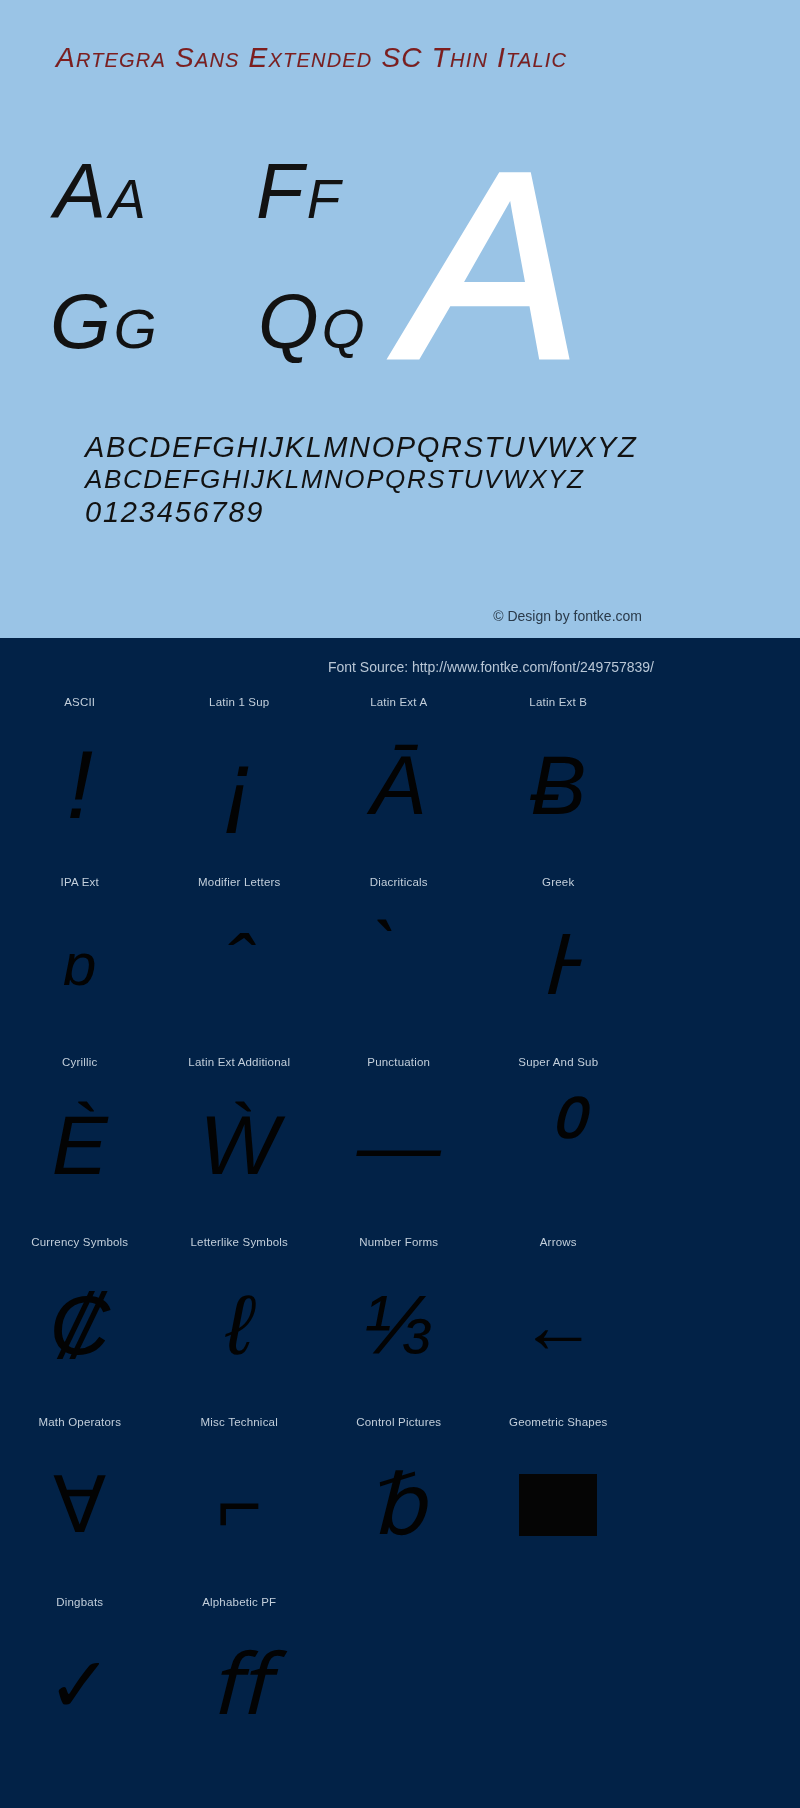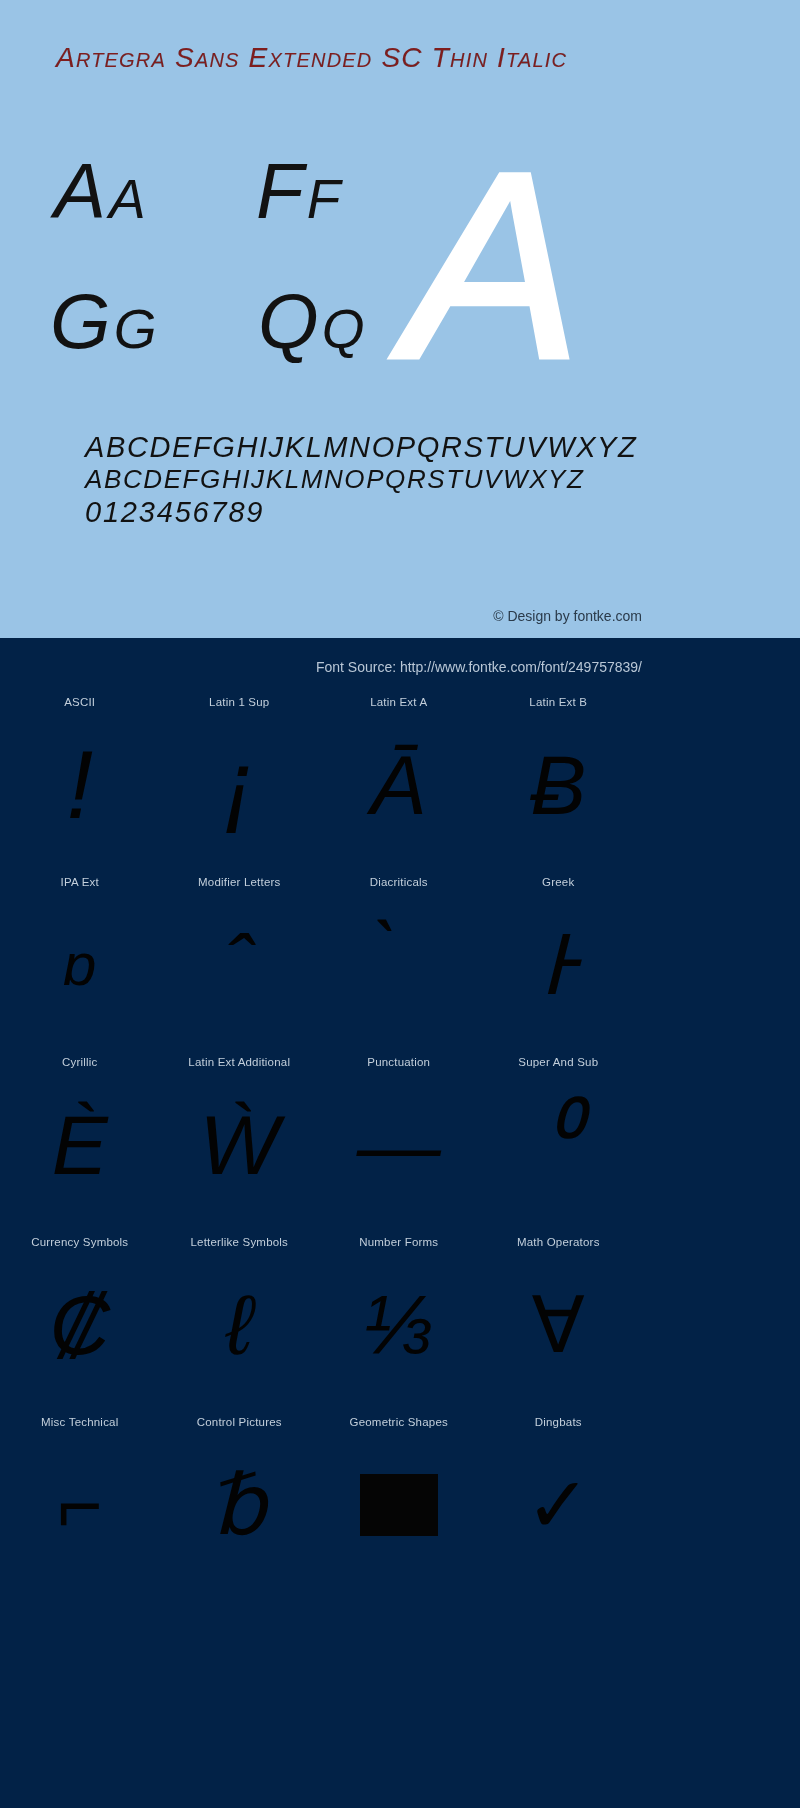--- a/index.html
+++ b/index.html
@@ -126,21 +126,21 @@
     position: absolute;
     left: 0;
     top: 638px;
     width: 800px;
     height: 1170px;
     background: #022247;
   }
 
   .source-line {
     position: absolute;
-    right: 158px;
+    right: 146px;
     top: 21px;
     font-family: "Liberation Sans", sans-serif;
     font-size: 14px;
     color: #b9c7d6;
     white-space: nowrap;
     text-align: right;
   }
 
   .block-grid {
     position: absolute;
@@ -283,20 +283,24 @@
         </div>
         <div class="block-cell">
           <div class="block-label">Letterlike Symbols</div>
           <div class="block-glyph">ℓ</div>
         </div>
         <div class="block-cell">
           <div class="block-label">Number Forms</div>
           <div class="block-glyph">⅓</div>
         </div>
         <div class="block-cell">
+          <div class="block-label">Arrows</div>
+          <div class="block-glyph sym-g">←</div>
+        </div>
+        <div class="block-cell">
           <div class="block-label">Math Operators</div>
           <div class="block-glyph sym-g">∀</div>
         </div>
         <div class="block-cell">
           <div class="block-label">Misc Technical</div>
           <div class="block-glyph sym-g">⌐</div>
         </div>
         <div class="block-cell">
           <div class="block-label">Control Pictures</div>
           <div class="block-glyph">␢</div>
@@ -304,16 +308,20 @@
         <div class="block-cell">
           <div class="block-label">Geometric Shapes</div>
           <div class="block-glyph">
             <div class="geo-square"></div>
           </div>
         </div>
         <div class="block-cell">
           <div class="block-label">Dingbats</div>
           <div class="block-glyph sym-g">✓</div>
         </div>
+        <div class="block-cell">
+          <div class="block-label">Alphabetic PF</div>
+          <div class="block-glyph">ﬀ</div>
+        </div>
       </div>
   </div>
 
 </div>
 
 </body></html>

